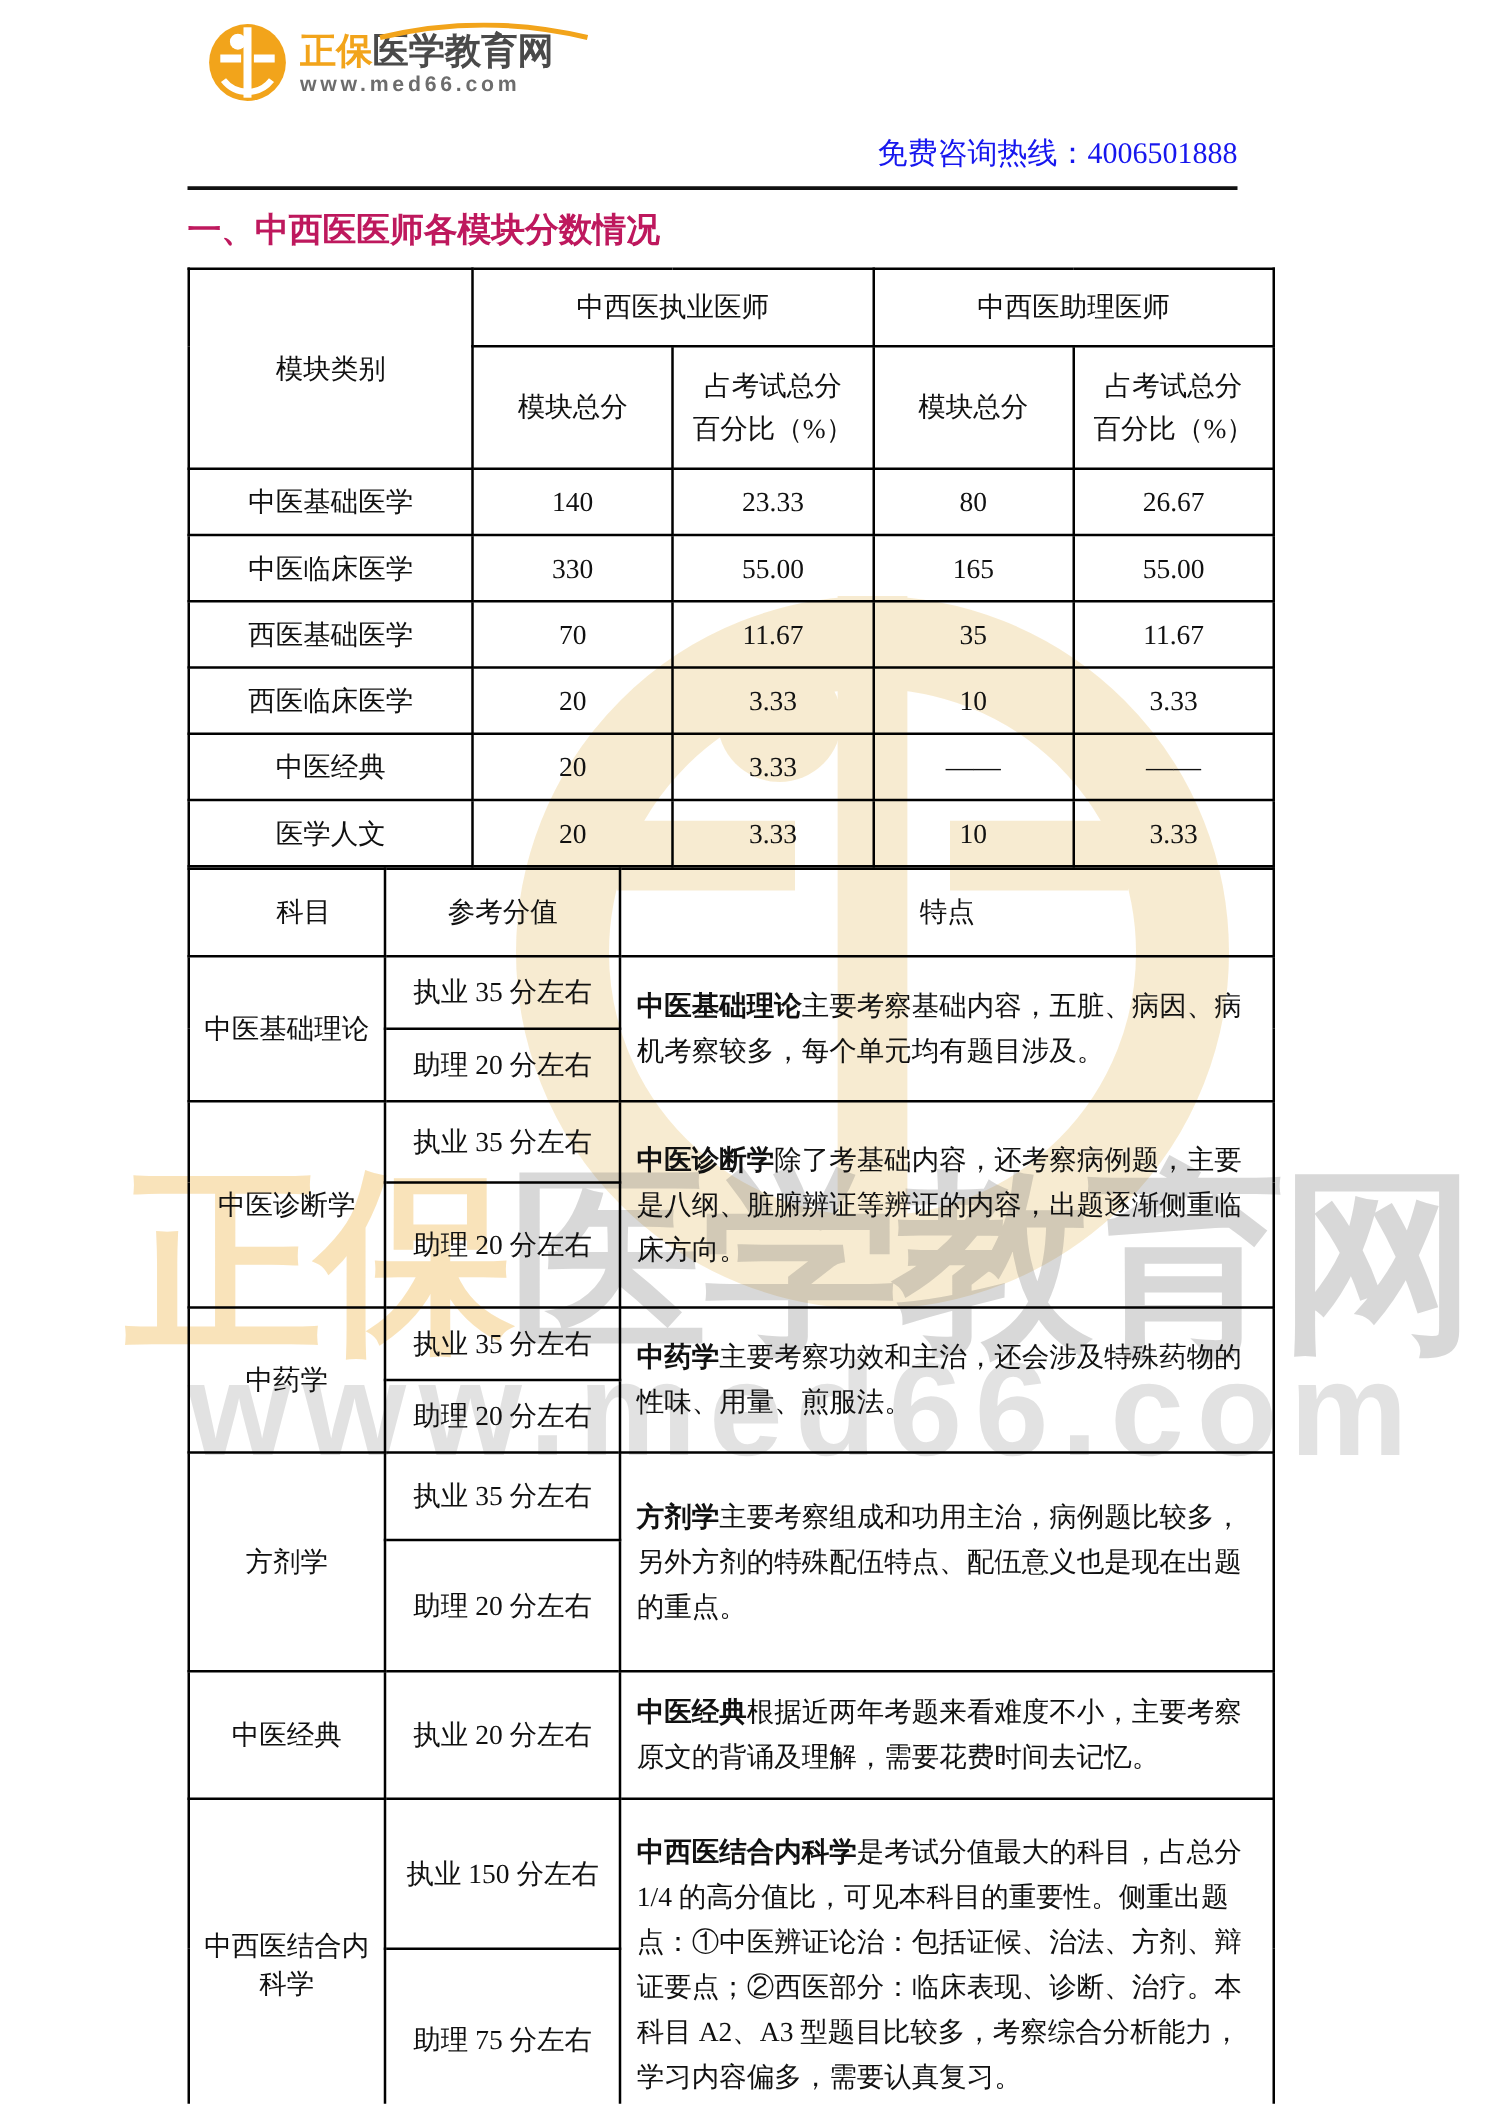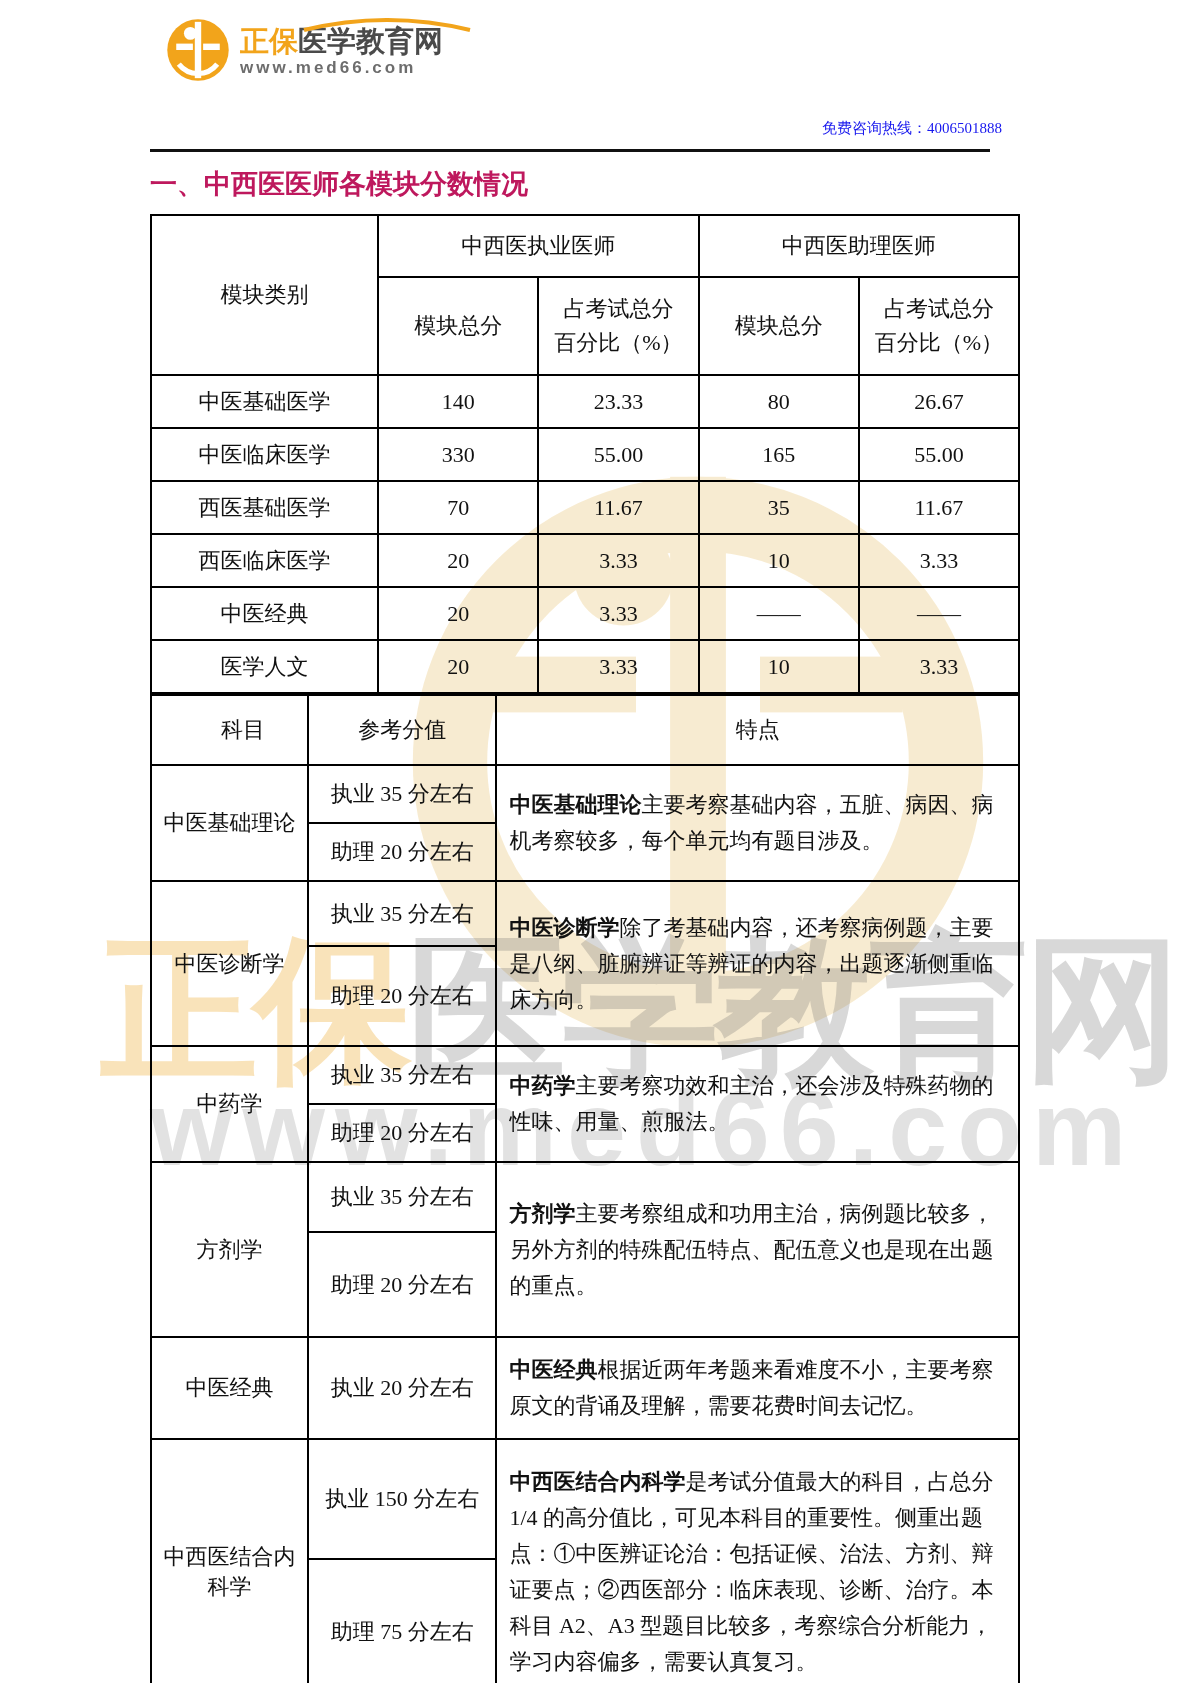--- a/index.html
+++ b/index.html
@@ -37,22 +37,22 @@
   .hdr { position:relative; height:152px; }
   .logo-wrap { position:absolute; left:16px; top:18px; display:flex; align-items:flex-start; }
   .logo-circle { width:64px; height:64px; }
   .brand-block { margin-left:10px; padding-top:8px; }
   .brand-line { font-family:"Liberation Sans", sans-serif; font-weight:bold; font-size:29px; line-height:30px; position:relative; }
   .brand-hi { color:#f2a41b; }
   .brand-rest { color:#4a4a4a; }
   .brand-arc { position:absolute; left:62px; top:-8px; width:170px; height:14px; }
   .brand-url { font-family:"Liberation Sans", sans-serif; font-weight:bold; font-size:17px; letter-spacing:3px; color:#6d6d6d; margin-top:2px; }
   .hotline {
-    position:absolute; right:18px; bottom:14px;
-    color:#1717ee; font-size:15px; font-family:"Liberation Serif", serif;
+    position:absolute; right:30px; bottom:14px;
+    color:#1717ee; font-size:24px; font-family:"Liberation Serif", serif;
   }
   .hdr-rule { position:absolute; left:0; right:30px; bottom:0; border-bottom:3px solid #111; }
 
   
   .doc-title { text-align:center; font-size:24px; font-weight:bold; margin:8px 0 10px; letter-spacing:1px; }
   .sec-heading { font-family:"Liberation Sans", sans-serif; font-weight:bold; font-size:27px; margin:14px 0 12px; color:#be185d; }
 
   
   table { border-collapse:collapse; width:100%; table-layout:fixed; background:transparent; }
   table, td, th { border:2px solid #000; }

